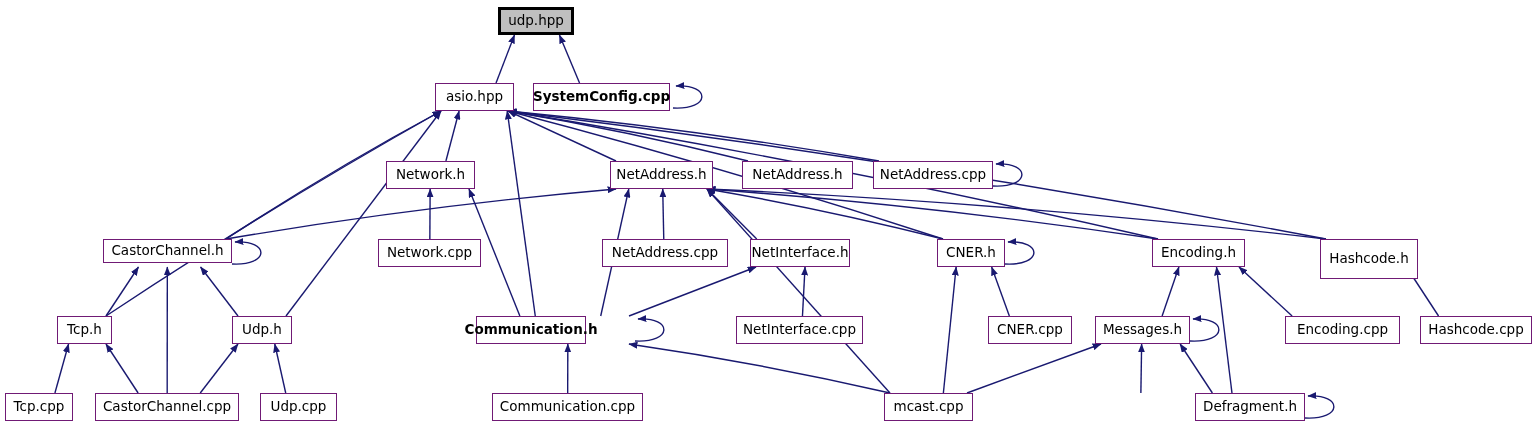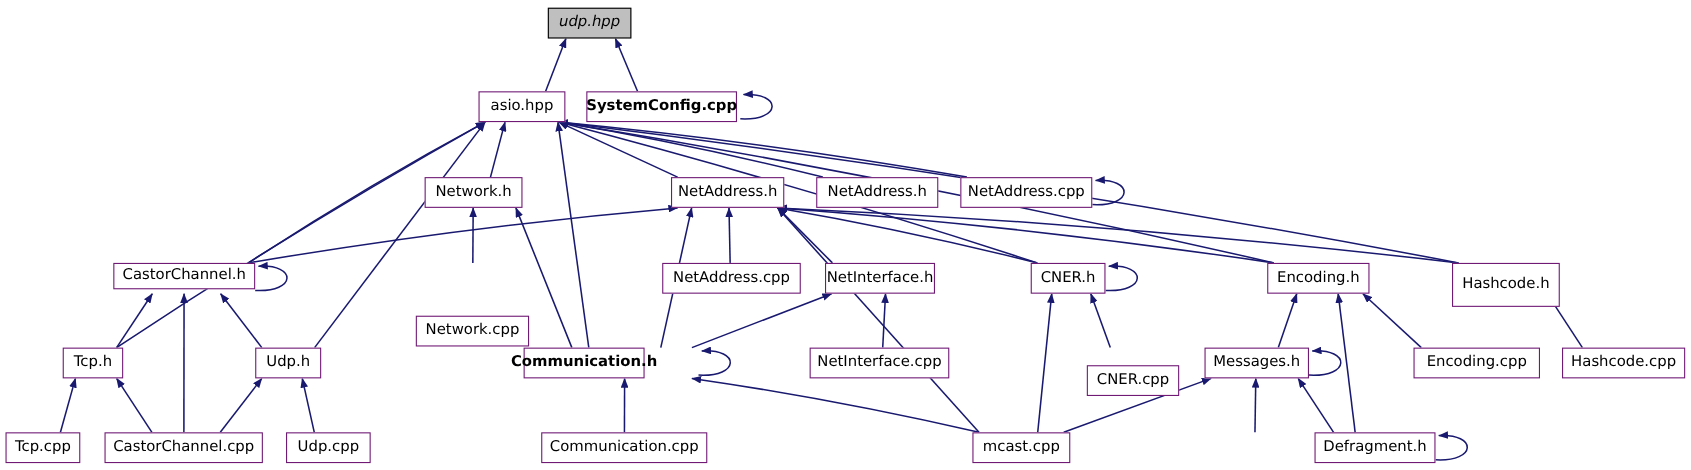--- a/index.html
+++ b/index.html
@@ -21,22 +21,21 @@
     font-size:13.5px;
     line-height:1;
     display:flex;
     align-items:center;
     justify-content:center;
     white-space:nowrap;
     z-index:5;
   }
   .node.root{
     background:#bfbfbf;
-    border:1px solid #000000;
-    font-style:italic;
+    border:3px solid #000000;
   }
 </style>
 </head>
 <body>
 
 <div id="graph">
   <svg id="edges" xmlns="http://www.w3.org/2000/svg" viewBox="0 0 1537 427">
     <defs>
       <marker id="ah" markerWidth="9" markerHeight="7" refX="8.4" refY="3.5" orient="auto" markerUnits="userSpaceOnUse">
         <path d="M0,0 L9,3.5 L0,7 z" fill="#191970"></path>
@@ -96,31 +95,31 @@
       </g>
   </svg>
 <div class="node root" style="left: 498px; top: 7px; width: 76px; height: 28px;">udp.hpp</div>
     <div class="node" style="left: 435px; top: 83px; width: 79px; height: 28px;">asio.hpp</div>
     <div class="node" style="left: 533px; top: 83px; width: 137px; height: 28px; font-weight: bold;">SystemConfig.cpp</div>
     <div class="node" style="left: 386px; top: 161px; width: 89px; height: 28px;">Network.h</div>
     <div class="node" style="left: 610px; top: 161px; width: 103px; height: 28px;">NetAddress.h</div>
     <div class="node" style="left: 742px; top: 161px; width: 111px; height: 28px;">NetAddress.h</div>
     <div class="node" style="left: 873px; top: 161px; width: 120px; height: 28px;">NetAddress.cpp</div>
     <div class="node" style="left: 103px; top: 239px; width: 129px; height: 24px;">CastorChannel.h</div>
-    <div class="node" style="left: 378px; top: 239px; width: 103px; height: 28px; margin-top: 48px;">Network.cpp</div>
+    <div class="node" style="left: 378px; top: 239px; width: 103px; height: 28px;">Network.cpp</div>
     <div class="node" style="left: 602px; top: 239px; width: 126px; height: 28px;">NetAddress.cpp</div>
     <div class="node" style="left: 750px; top: 239px; width: 100px; height: 28px;">NetInterface.h</div>
     <div class="node" style="left: 937px; top: 239px; width: 68px; height: 28px;">CNER.h</div>
     <div class="node" style="left: 1152px; top: 239px; width: 93px; height: 28px;">Encoding.h</div>
     <div class="node" style="left: 1320px; top: 239px; width: 98px; height: 40px;">Hashcode.h</div>
     <div class="node" style="left: 57px; top: 316px; width: 55px; height: 28px;">Tcp.h</div>
     <div class="node" style="left: 232px; top: 316px; width: 60px; height: 28px;">Udp.h</div>
     <div class="node" style="left: 476px; top: 316px; width: 110px; height: 28px; font-weight: bold;">Communication.h</div>
     <div class="node" style="left: 736px; top: 316px; width: 127px; height: 28px;">NetInterface.cpp</div>
-    <div class="node" style="left: 988px; top: 332px; width: 84px; height: 28px;">CNER.cpp</div>
+    <div class="node" style="left: 988px; top: 316px; width: 84px; height: 28px;">CNER.cpp</div>
     <div class="node" style="left: 1095px; top: 316px; width: 95px; height: 28px;">Messages.h</div>
     <div class="node" style="left: 1285px; top: 316px; width: 115px; height: 28px;">Encoding.cpp</div>
     <div class="node" style="left: 1420px; top: 316px; width: 112px; height: 28px;">Hashcode.cpp</div>
     <div class="node" style="left: 5px; top: 393px; width: 68px; height: 28px;">Tcp.cpp</div>
     <div class="node" style="left: 95px; top: 393px; width: 144px; height: 28px;">CastorChannel.cpp</div>
     <div class="node" style="left: 260px; top: 393px; width: 77px; height: 28px;">Udp.cpp</div>
     <div class="node" style="left: 492px; top: 393px; width: 151px; height: 28px;">Communication.cpp</div>
     <div class="node" style="left: 884px; top: 393px; width: 89px; height: 28px;">mcast.cpp</div>
     <div class="node" style="left: 1105px; top: 393px; width: 70px; height: 28px; margin-top: 46px;">Spica.h</div>
     <div class="node" style="left: 1195px; top: 393px; width: 110px; height: 28px;">Defragment.h</div>

